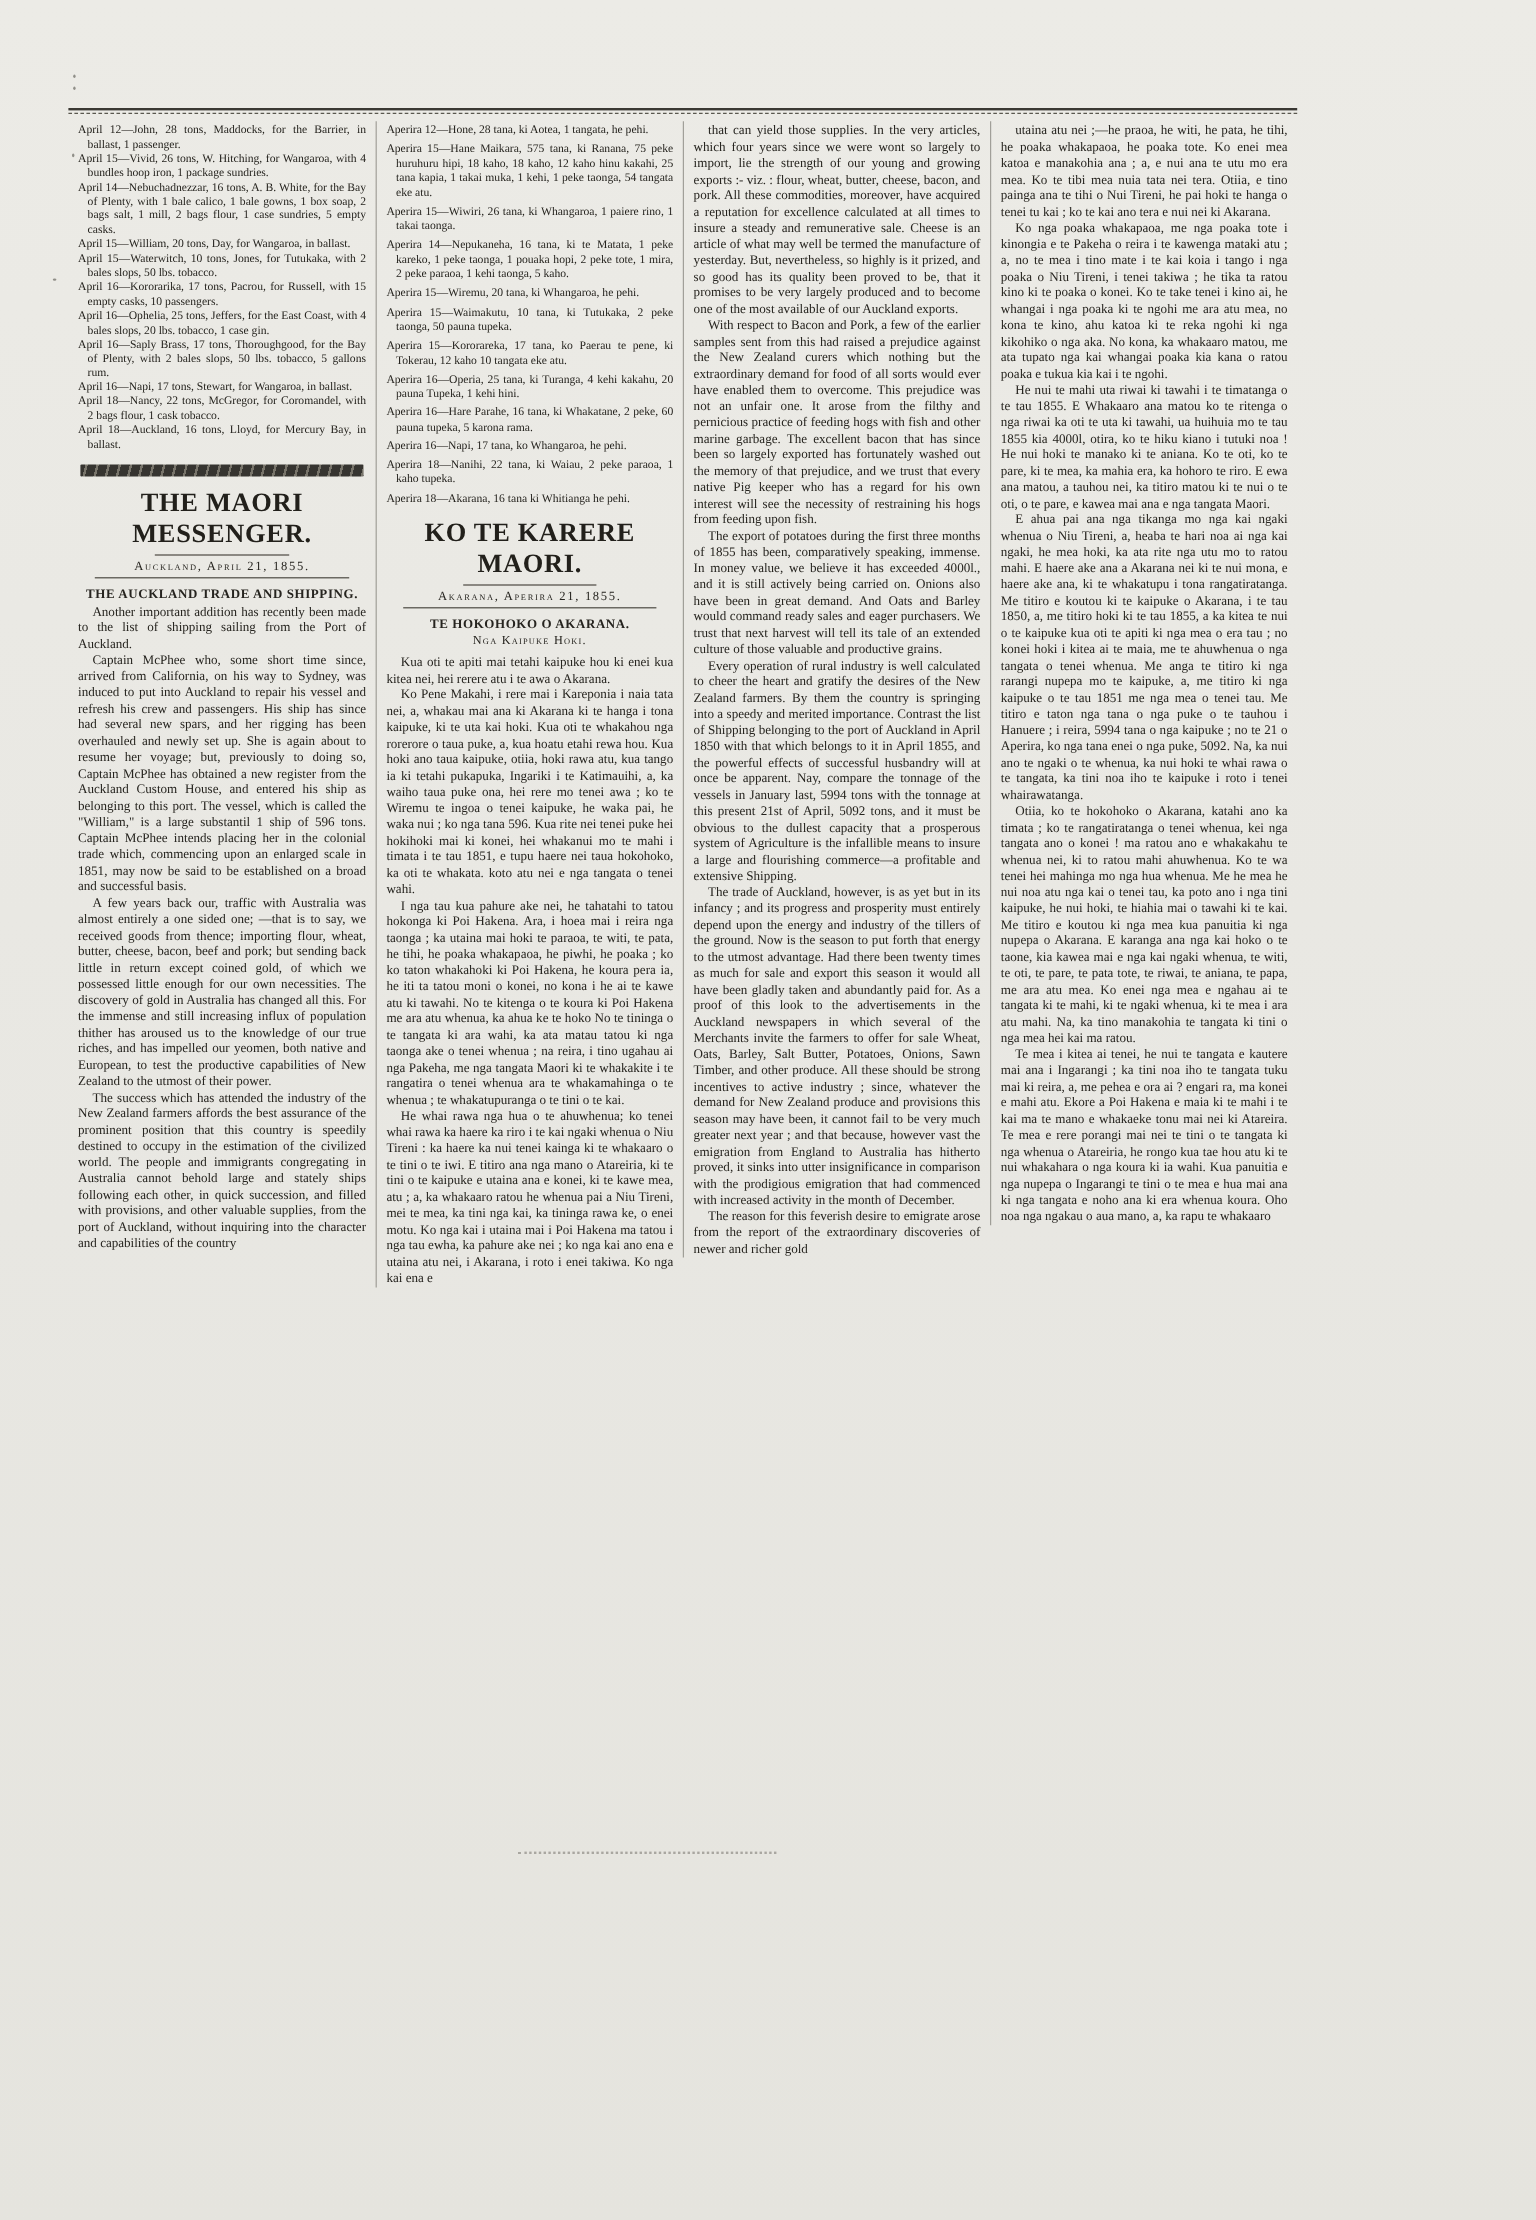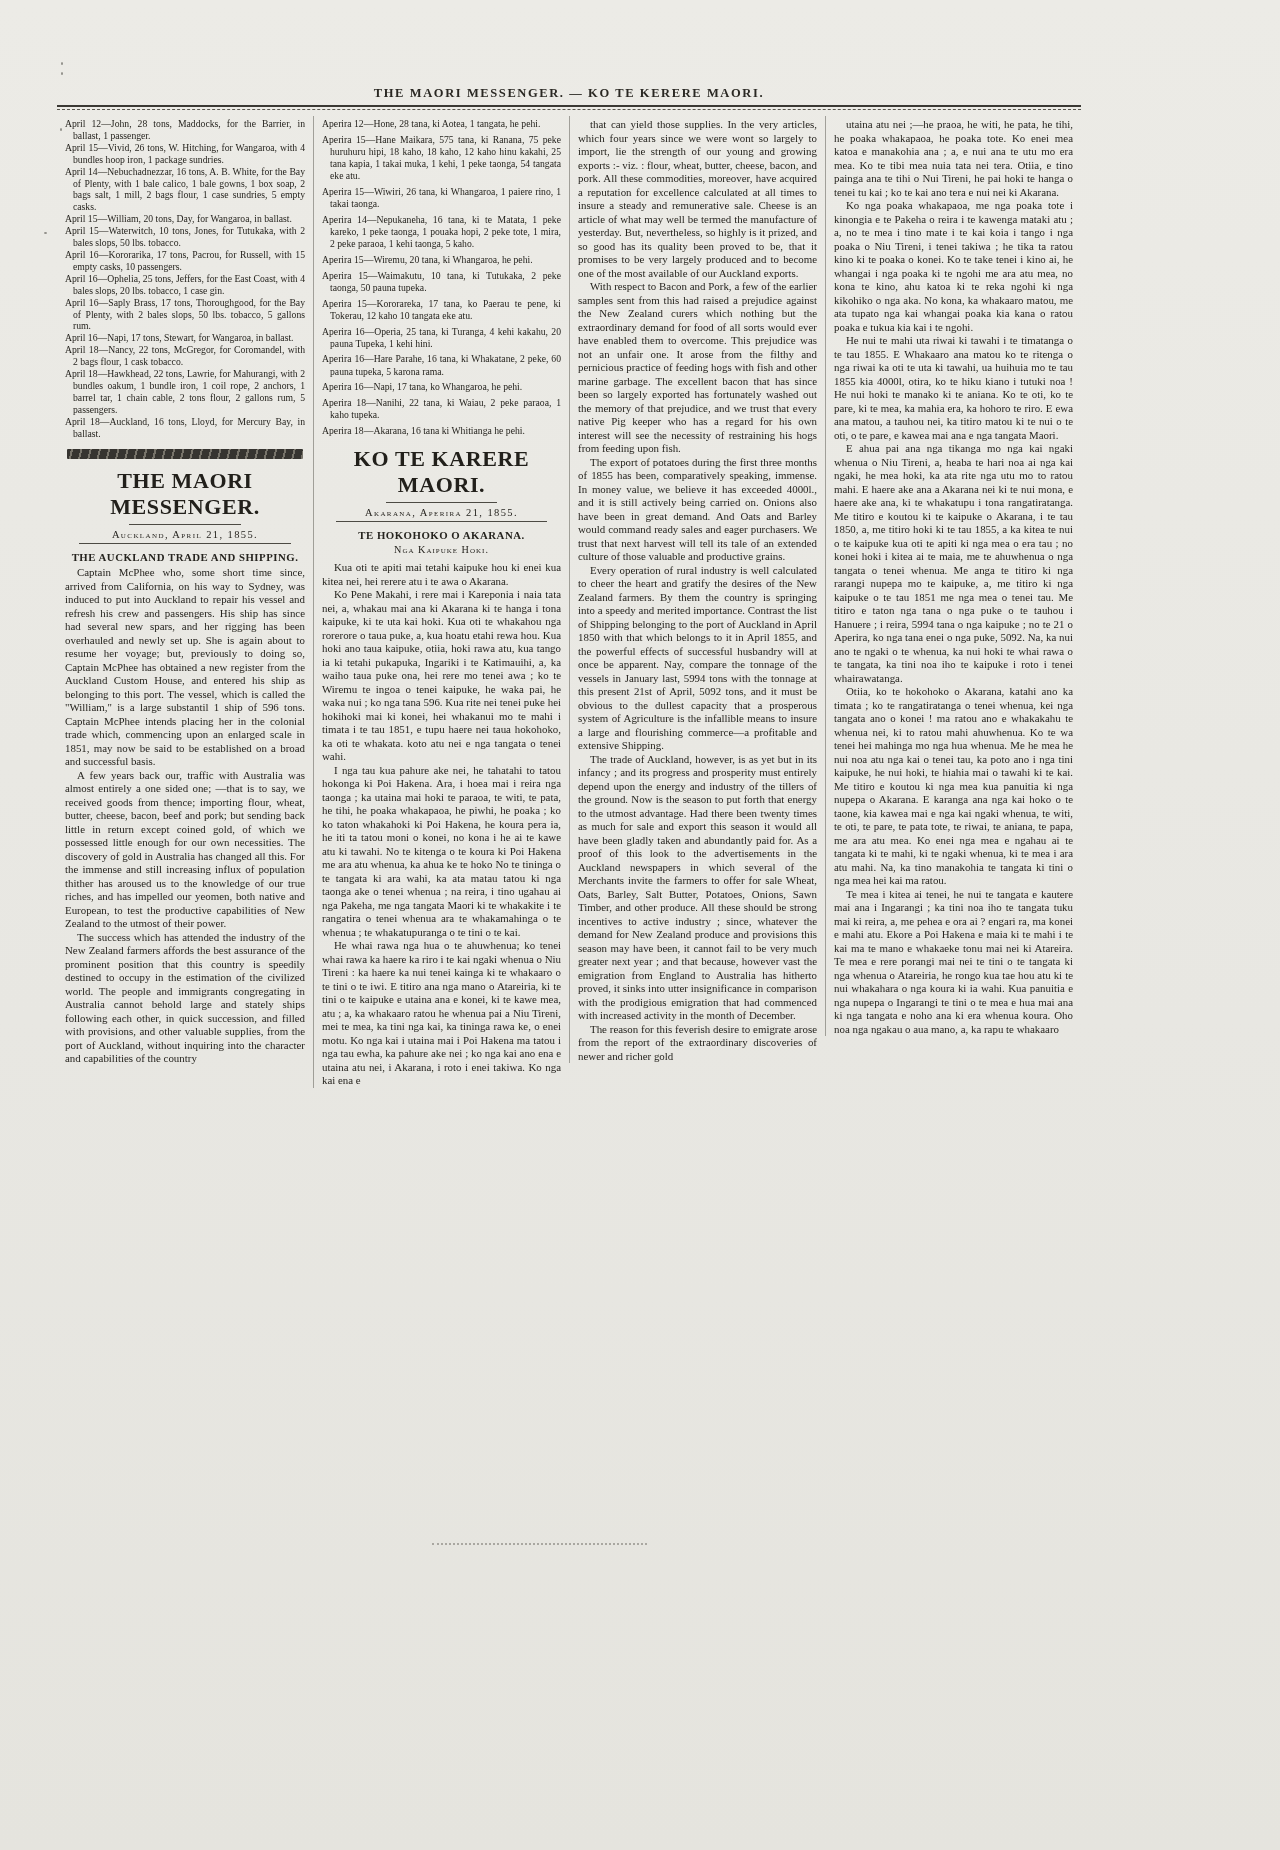--- a/index.html
+++ b/index.html
@@ -69,50 +69,49 @@
 </head>
 <body>
 
 <div class="artifact a1"></div>
 <div class="artifact a2"></div>
 <div class="artifact a3"></div>
 <div class="artifact a4"></div>
 
 <div class="paper">
 
-  <div class="running-head">THE MAORI MESSENGER. — KO TE KERERE MAORI.</div>
   <div class="head-rule"></div>
 
   <div class="columns">
 
     <div class="col">
       <div class="ship">
           <p class="ship-item">April 12—John, 28 tons, Maddocks, for the Barrier, in ballast, 1 passenger.</p>
           <p class="ship-item">April 15—Vivid, 26 tons, W. Hitching, for Wangaroa, with 4 bundles hoop iron, 1 package sundries.</p>
           <p class="ship-item">April 14—Nebuchadnezzar, 16 tons, A. B. White, for the Bay of Plenty, with 1 bale calico, 1 bale gowns, 1 box soap, 2 bags salt, 1 mill, 2 bags flour, 1 case sundries, 5 empty casks.</p>
           <p class="ship-item">April 15—William, 20 tons, Day, for Wangaroa, in ballast.</p>
           <p class="ship-item">April 15—Waterwitch, 10 tons, Jones, for Tutukaka, with 2 bales slops, 50 lbs. tobacco.</p>
           <p class="ship-item">April 16—Kororarika, 17 tons, Pacrou, for Russell, with 15 empty casks, 10 passengers.</p>
           <p class="ship-item">April 16—Ophelia, 25 tons, Jeffers, for the East Coast, with 4 bales slops, 20 lbs. tobacco, 1 case gin.</p>
           <p class="ship-item">April 16—Saply Brass, 17 tons, Thoroughgood, for the Bay of Plenty, with 2 bales slops, 50 lbs. tobacco, 5 gallons rum.</p>
           <p class="ship-item">April 16—Napi, 17 tons, Stewart, for Wangaroa, in ballast.</p>
           <p class="ship-item">April 18—Nancy, 22 tons, McGregor, for Coromandel, with 2 bags flour, 1 cask tobacco.</p>
-          <p class="ship-item">April 18—Hawkhead, 22 tons, Lawrie, for Mahurangi, with 2 bundles oakum, 1 bundle iron, 1 coil rope, 2 anchors, 1 barrel tar, 1 chain cable, 2 tons flour, 2 gallons rum, 5 passengers.</p>
           <p class="ship-item">April 18—Auckland, 16 tons, Lloyd, for Mercury Bay, in ballast.</p>
         </div>
 
       <div class="ornament"></div>
 
       <div class="masthead">THE MAORI MESSENGER.</div>
       <div class="rule short"></div>
       <div class="dateline">Auckland, April 21, 1855.</div>
       <div class="rule"></div>
       <div class="section-head">THE AUCKLAND TRADE AND SHIPPING.</div>
 
       <div class="art">
+          <p class="art-p">Another important addition has recently been made to the list of shipping sailing from the Port of Auckland.</p>
           <p class="art-p">Captain McPhee who, some short time since, arrived from California, on his way to Sydney, was induced to put into Auckland to repair his vessel and refresh his crew and passengers. His ship has since had several new spars, and her rigging has been overhauled and newly set up. She is again about to resume her voyage; but, previously to doing so, Captain McPhee has obtained a new register from the Auckland Custom House, and entered his ship as belonging to this port. The vessel, which is called the "William," is a large substantil 1 ship of 596 tons. Captain McPhee intends placing her in the colonial trade which, commencing upon an enlarged scale in 1851, may now be said to be established on a broad and successful basis.</p>
           <p class="art-p">A few years back our, traffic with Australia was almost entirely a one sided one; —that is to say, we received goods from thence; importing flour, wheat, butter, cheese, bacon, beef and pork; but sending back little in return except coined gold, of which we possessed little enough for our own necessities. The discovery of gold in Australia has changed all this. For the immense and still increasing influx of population thither has aroused us to the knowledge of our true riches, and has impelled our yeomen, both native and European, to test the productive capabilities of New Zealand to the utmost of their power.</p>
           <p class="art-p">The success which has attended the industry of the New Zealand farmers affords the best assurance of the prominent position that this country is speedily destined to occupy in the estimation of the civilized world. The people and immigrants congregating in Australia cannot behold large and stately ships following each other, in quick succession, and filled with provisions, and other valuable supplies, from the port of Auckland, without inquiring into the character and capabilities of the country</p>
         </div>
     </div>
 
     <div class="col">
       <div class="ship spaced">
           <p class="ship-item">Aperira 12—Hone, 28 tana, ki Aotea, 1 tangata, he pehi.</p>
           <p class="ship-item">Aperira 15—Hane Maikara, 575 tana, ki Ranana, 75 peke huruhuru hipi, 18 kaho, 18 kaho, 12 kaho hinu kakahi, 25 tana kapia, 1 takai muka, 1 kehi, 1 peke taonga, 54 tangata eke atu.</p>

